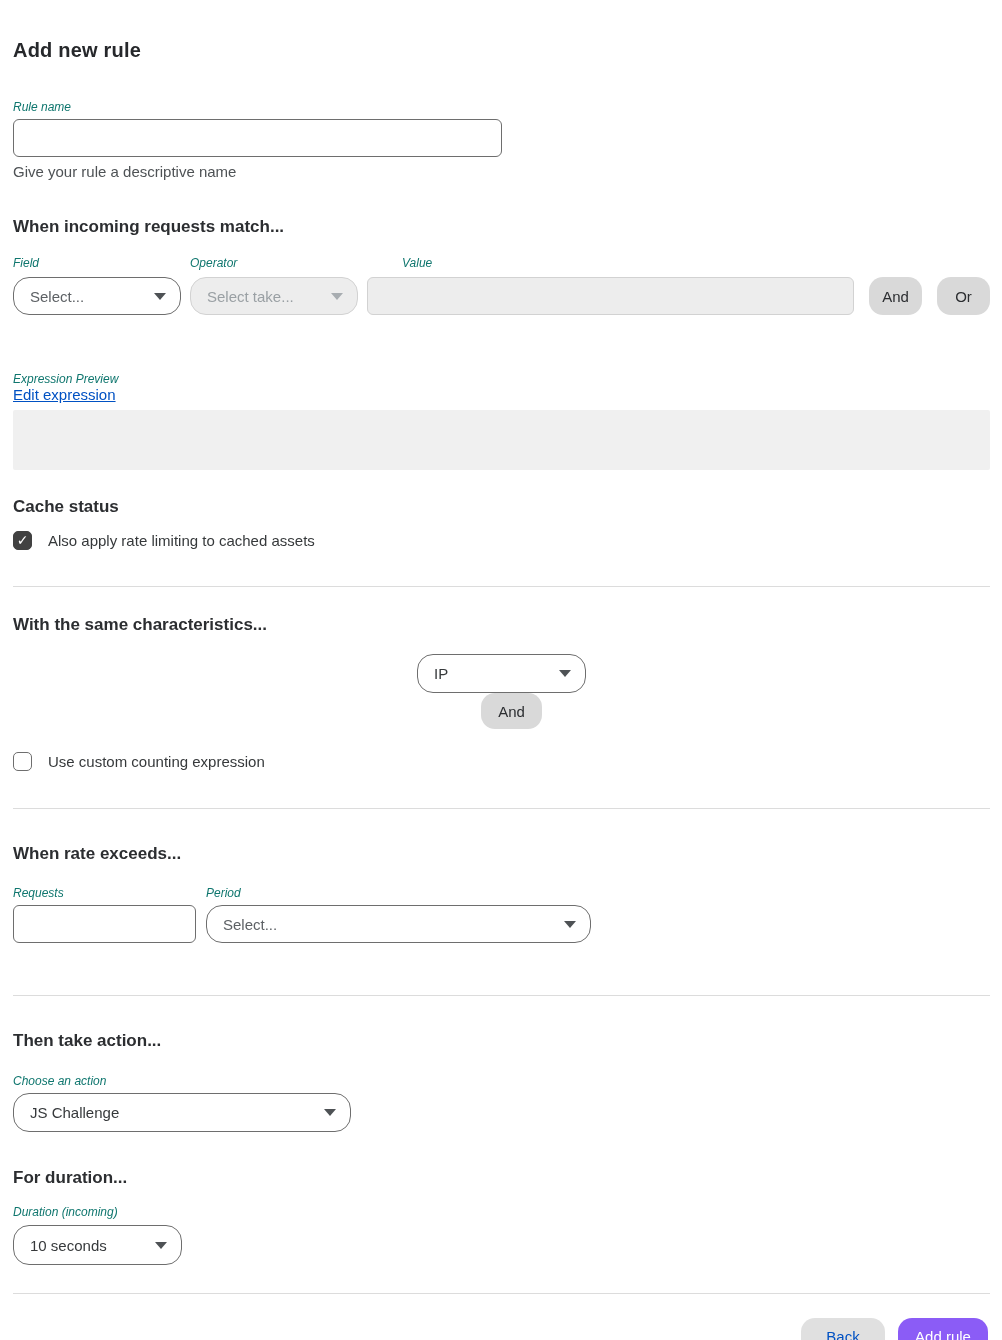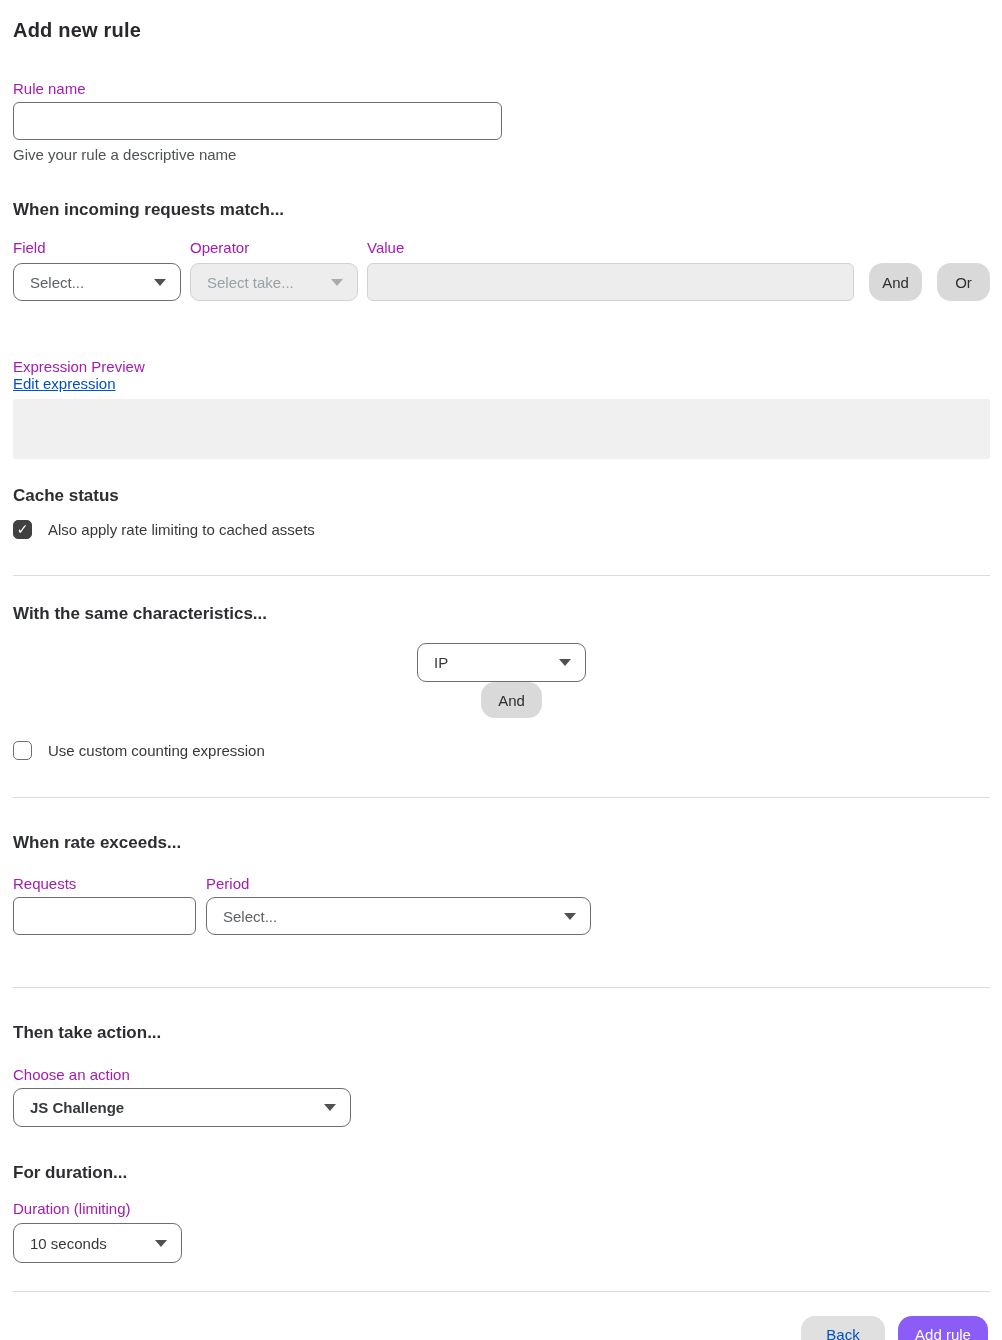--- a/index.html
+++ b/index.html
@@ -14,24 +14,26 @@
     padding: 0 12px 0 13px;
     background: #ffffff;
     overflow: hidden;
   }
   .page-title {
     padding-top: 19px;
     font-size: 20px;
     font-weight: 700;
     color: #26282b;
     letter-spacing: .2px;
+    margin-top: 20px;
   }
   .field-label {
-    font-size: 15px;
-    color: #a21caf;
+    font-size: 12px;
+    color: #0f766e;
+    font-style: italic;
   }
   .helper-text {
     margin-top: 6px;
     font-size: 15px;
     color: #4e5255;
   }
   .section-heading {
     font-size: 17px;
     font-weight: 700;
     color: #2c2e31;
@@ -52,21 +54,21 @@
   .text-input:disabled,
   .text-input.disabled {
     background: #ededed;
     border-color: #d2d2d2;
   }
   .rule-name-input { margin-top: 5px; width: 489px; }
   
   .select {
     height: 38px;
     border: 1px solid #6e6e6e;
-    border-radius: 9px;
+    border-radius: 16px;
     background: #fff;
     display: flex;
     align-items: center;
     justify-content: space-between;
     padding: 0 14px 0 16px;
     cursor: pointer;
   }
   .select .select-value { font-size: 15px; color: #5d6165; }
   .select .select-value.has-value { color: #36393b; }
   .select.disabled {
@@ -96,21 +98,21 @@
     justify-content: center;
   }
   .btn-gray { background: #d9d9d9; color: #2c2e31; }
   .btn-andor { width: 53px; height: 38px; }
   .btn-back { width: 84px; height: 36px; background: #e0e0e0; color: #0051c3; }
   .btn-primary { width: 90px; height: 36px; background: #8b5cf6; color: #ffffff; }
   
   .match-labels-row { display: flex; margin-top: 19px; }
   .match-labels-row .lab-field { width: 177px; }
   .match-labels-row .lab-operator { width: 177px; }
-  .match-labels-row .lab-value { flex: 1; }
+  .match-labels-row .lab-value { flex: 1; margin-left: 35px; }
   .match-controls-row { display: flex; margin-top: 7px; align-items: center; }
   .match-controls-row .sel-field { width: 168px; margin-right: 9px; }
   .match-controls-row .sel-operator { width: 168px; margin-right: 9px; }
   .match-controls-row .inp-value { flex: 1; margin-right: 15px; }
   .match-controls-row .btn-and { margin-right: 15px; }
   .preview-header {
     margin-top: 57px;
     display: flex;
     justify-content: space-between;
     align-items: baseline;
@@ -173,21 +175,21 @@
   .divider-2 { margin-top: 37px; }
   .sec-rate-heading { margin-top: 35px; }
   .rate-labels-row { display: flex; margin-top: 22px; }
   .rate-labels-row .lab-requests { width: 193px; }
   .rate-controls-row { display: flex; margin-top: 5px; }
   .rate-controls-row .inp-requests { width: 183px; margin-right: 10px; }
   .rate-controls-row .sel-period { width: 385px; }
   .divider-3 { margin-top: 52px; }
   .sec-action-heading { margin-top: 35px; }
   .choose-action-label { margin-top: 23px; }
-  .sel-action { width: 338px; height: 39px; margin-top: 5px; font-weight: bold; }
+  .sel-action { width: 338px; height: 39px; margin-top: 5px; }
   .sec-duration-heading { margin-top: 36px; }
   .duration-label { margin-top: 17px; }
   .sel-duration { width: 169px; height: 40px; margin-top: 6px; }
   .divider-4 { margin-top: 28px; }
   .footer-actions {
     margin-top: 24px;
     display: flex;
     justify-content: flex-end;
     align-items: center;
     gap: 13px;
@@ -276,21 +278,21 @@
   <hr class="divider divider-3">
 
   <div class="section-heading sec-action-heading">Then take action...</div>
   <div class="field-label choose-action-label">Choose an action</div>
   <div class="select sel-action">
     <span class="select-value has-value">JS Challenge</span>
     <span class="caret"></span>
   </div>
 
   <div class="section-heading sec-duration-heading">For duration...</div>
-  <div class="field-label duration-label">Duration (limiting)</div>
+  <div class="field-label duration-label">Duration (incoming)</div>
   <div class="select sel-duration">
     <span class="select-value has-value">10 seconds</span>
     <span class="caret"></span>
   </div>
 
   <hr class="divider divider-4">
 
   <div class="footer-actions">
     <button class="btn btn-back">Back</button>
     <button class="btn btn-primary">Add rule</button>

